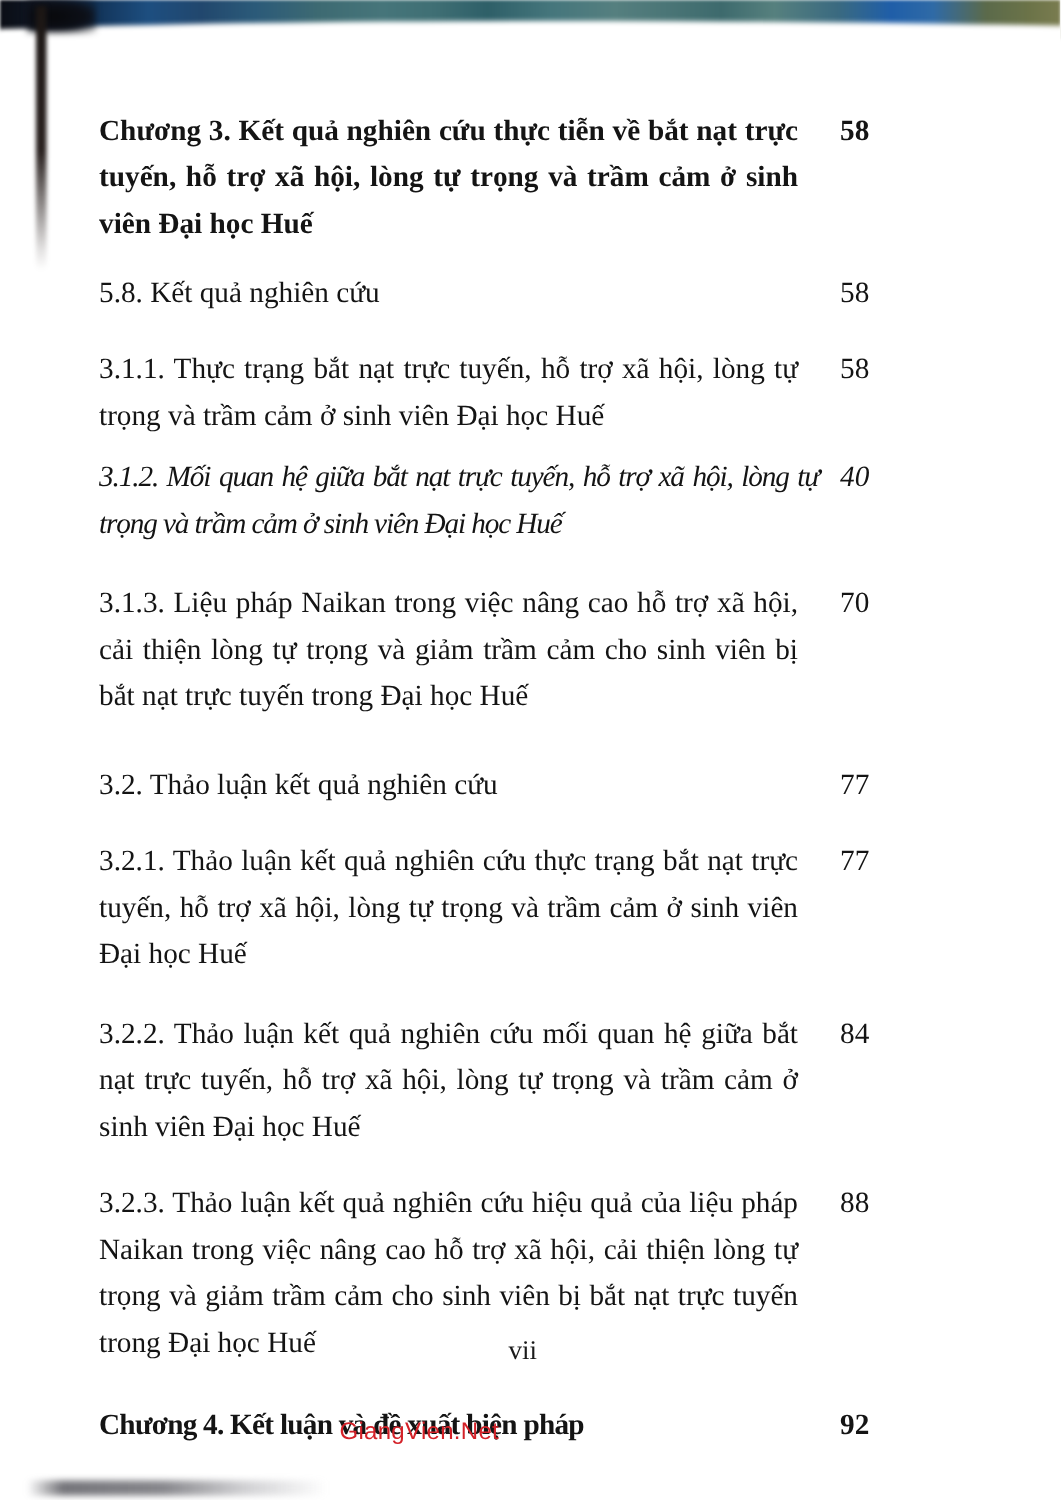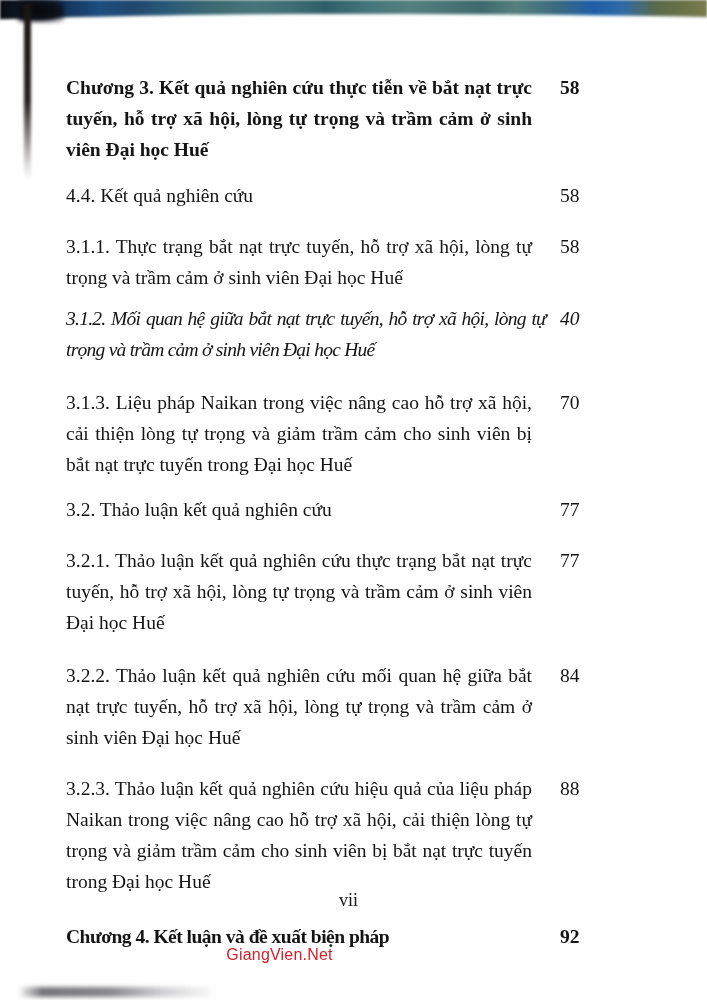--- a/index.html
+++ b/index.html
@@ -130,21 +130,21 @@
   .chapter4 .entry-text {
     letter-spacing: -0.5px;
   }
 
   
   .e-25  { margin-bottom: 17px; }
   .e-ch3 { margin-bottom: 15px; }
   .e-31  { margin-bottom: 20px; }
   .e-311 { margin-bottom: 10px; }
   .e-312 { margin-bottom: 22px; font-style: italic; }
-  .e-313 { margin-bottom: 14px; }
+  .e-313 { margin-bottom: 28px; }
   .e-32  { margin-bottom: 20px; }
   .e-321 { margin-bottom: 22px; }
   .e-322 { }
   .e-323 { margin-bottom: 24px; }
 
   .folio {
     position: absolute;
     top: 890px;
     left: 0;
     width: 697px;
@@ -178,21 +178,21 @@
 
   <div class="toc">
 
 
     <div class="entry e-ch3 bold">
       <div class="entry-text">Chương 3. Kết quả nghiên cứu thực tiễn về bắt nạt trực tuyến, hỗ trợ xã hội, lòng tự trọng và trầm cảm ở sinh viên Đại học Huế</div>
       <div class="entry-page">58</div>
     </div>
 
     <div class="entry e-31">
-      <div class="entry-text single">4.4. Kết quả nghiên cứu</div>
+      <div class="entry-text single">5.8. Kết quả nghiên cứu</div>
       <div class="entry-page">58</div>
     </div>
 
     <div class="entry e-311">
       <div class="entry-text">3.1.1. Thực trạng bắt nạt trực tuyến, hỗ trợ xã hội, lòng tự trọng và trầm cảm ở sinh viên Đại học Huế</div>
       <div class="entry-page">58</div>
     </div>
 
     <div class="entry e-312 condensed">
       <div class="entry-text">3.1.2. Mối quan hệ giữa bắt nạt trực tuyến, hỗ trợ xã hội, lòng tự trọng và trầm cảm ở sinh viên Đại học Huế</div>

